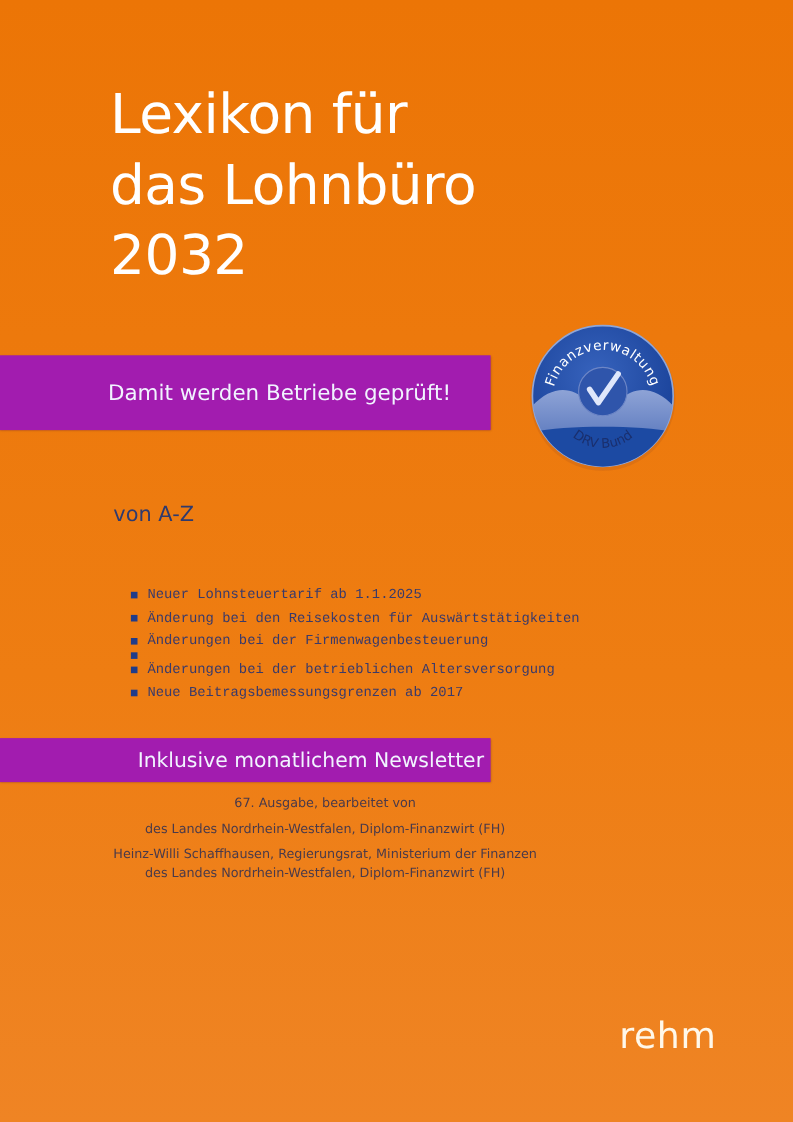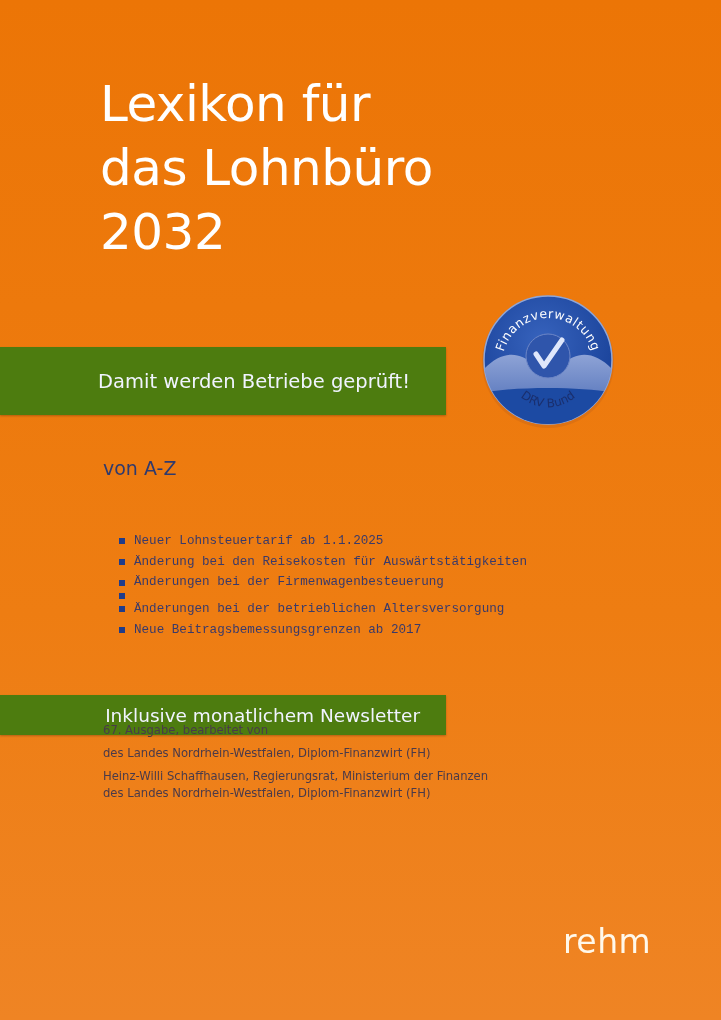--- a/index.html
+++ b/index.html
@@ -11,30 +11,29 @@
     }
     .title {
       position: absolute; left: 100px; top: 72px;
       color: #ffffff; font-size: 50px; line-height: 64px;
       font-weight: 400; letter-spacing: -0.5px;
       font-family: "DejaVu Sans", sans-serif;
     }
     .title div { white-space: nowrap; }
     .band {
       position: absolute; left: 0;
-      background: #4d7c0f;
+      background: #a21caf;
       color: #f1f4ff;
       display: flex; align-items: center; justify-content: flex-end;
       box-shadow: 0 1px 2px rgba(0,0,0,0.25);
-      margin-top: 24px;
     }
     .band-top { top: 323px; width: 446px; height: 68px; }
     .band-top span { font-size: 19.5px; padding-right: 36px; white-space: nowrap; }
     .band-news { top: 671px; width: 446px; height: 40px; }
-    .band-news span { font-size: 18.5px; padding-right: 26px; white-space: nowrap; }
+    .band-news span { font-size: 18.5px; padding-right: 6px; white-space: nowrap; }
 
     .seal { position: absolute; left: 478px; top: 290px; width: 140px; height: 140px; }
 
     .subtitle {
       position: absolute; left: 103px; top: 457px;
       color: #2f3a6e; font-size: 19px; line-height: 23px;
     }
     .features {
       position: absolute; left: 103px; top: 515px;
       list-style: none; margin: 16px; padding: 0; font-family: Liberation Mono, monospace;
@@ -44,21 +43,21 @@
       display: flex; align-items: center; white-space: nowrap;
     }
     .features .bullet {
       display: inline-block; width: 6px; height: 6px;
       background: #203c8a; margin-right: 9px; flex: 0 0 auto;
     }
     .credits {
       position: absolute; left: 103px; top: 722px;
       color: #4a3a4a; font-size: 11.6px; line-height: 17px;
     }
-    .credits p { margin: 0 0 6px 0; white-space: nowrap; }
+    .credits p { margin: 0 0 6px 0; white-space: nowrap; text-align: center; }
     .credits .line { display: block; }
     .publisher {
       position: absolute; left: 563px; top: 922px;
       color: #fff8ea; font-size: 33px; letter-spacing: 0.5px;
     }
   </style>
 </head>
 <body>
 
 <div class="title">

